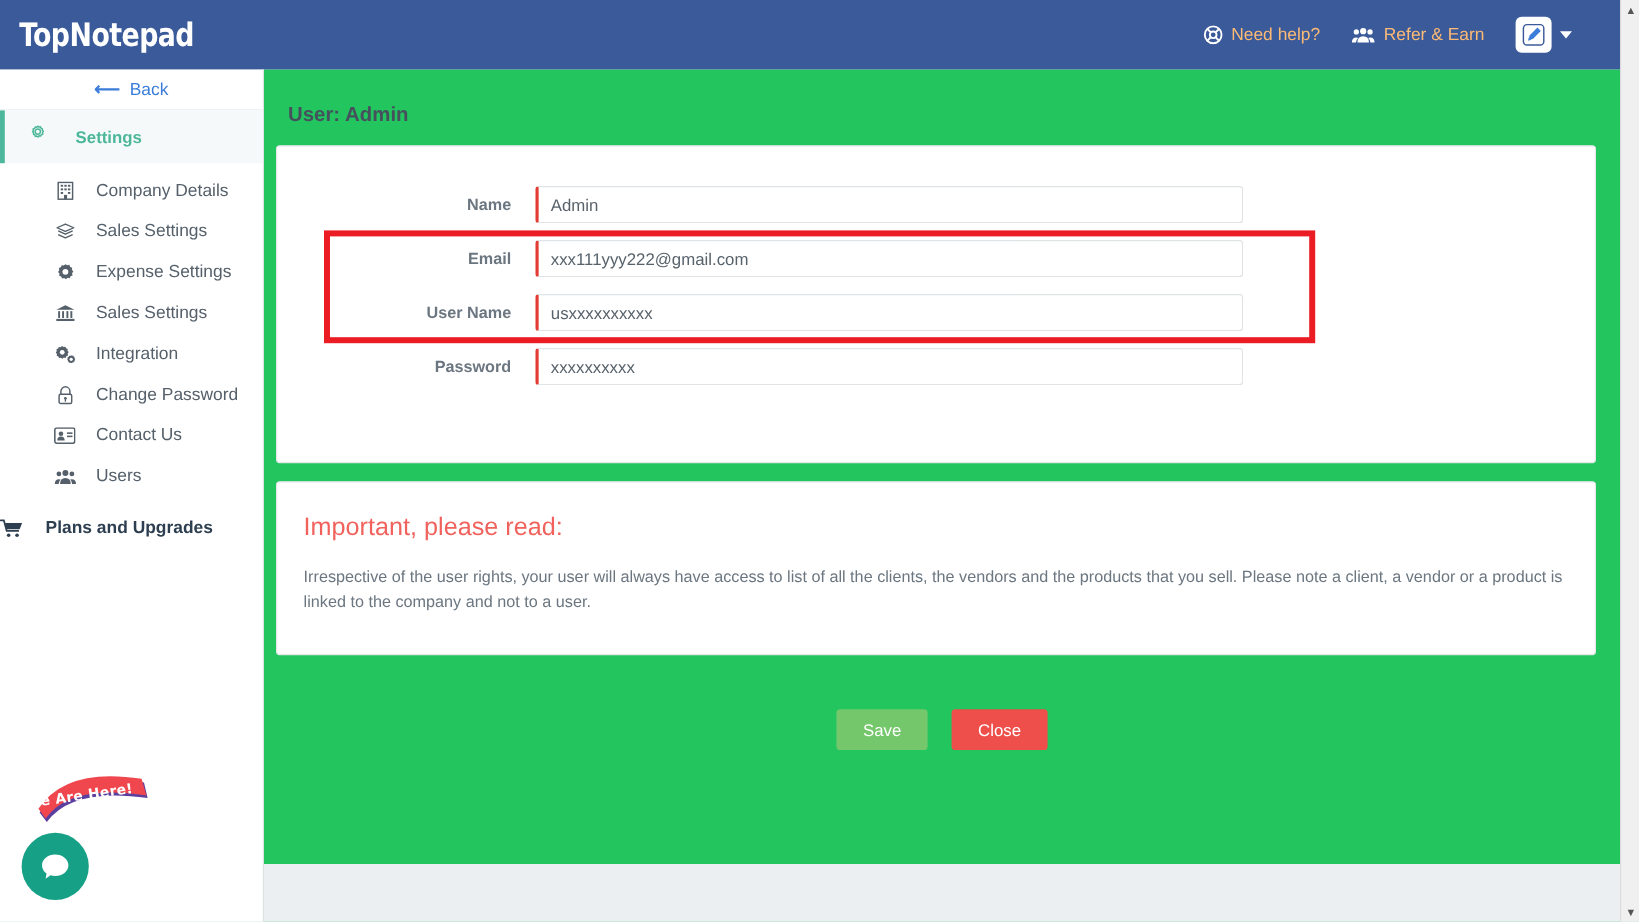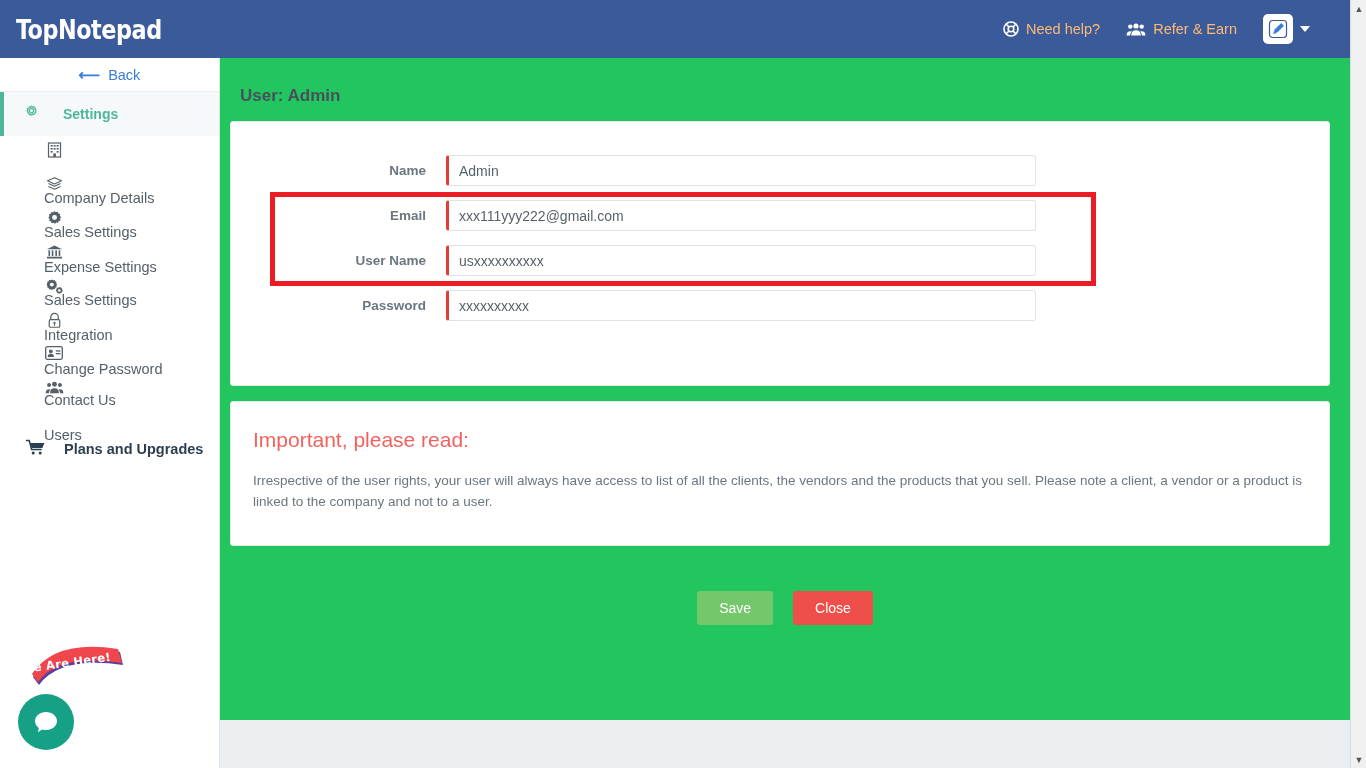--- a/index.html
+++ b/index.html
@@ -82,34 +82,33 @@
     padding-left: 18px; gap: 22px;
     cursor: pointer;
   }
   .settings-row .settings-label {
     color: #4cb79a; font-size: 14px; font-weight: bold;
   }
   .gear-ico { color: #4cb79a; }
 
   .nav-list { padding-top: 6px; }
   .nav-item {
-    height: 34px; display: flex; 
-    padding-left: 44px; gap: 32px;
+    height: 34px; display: flex; align-items: center;
+    padding-left: 44px; gap: 16px;
     cursor: pointer;
-    flex-direction: column;
   }
   .nav-item .nav-ico {
     width: 20px; display: flex; justify-content: center;
     color: #55606a;
   }
   .nav-item .nav-label { color: #55606a; font-size: 14.5px; }
 
   .plans-item {
-    height: 34px; display: flex; align-items: center;
-    padding-left: 26px; gap: 18px;
+    height: 34px; display: flex; 
+    gap: 18px;
     margin-top: 18px; cursor: pointer;
   }
   .plans-item .nav-ico { color: #2c3e50; }
   .plans-item .nav-label { color: #2c3e50; font-size: 14.5px; font-weight: bold; }
 
   
   .chat-wrap { position: absolute; left: 18px; bottom: 18px; width: 120px; height: 110px; }
   .we-are-here {
     position: absolute; left: 12px; top: 0;
     width: 96px; height: 46px;

